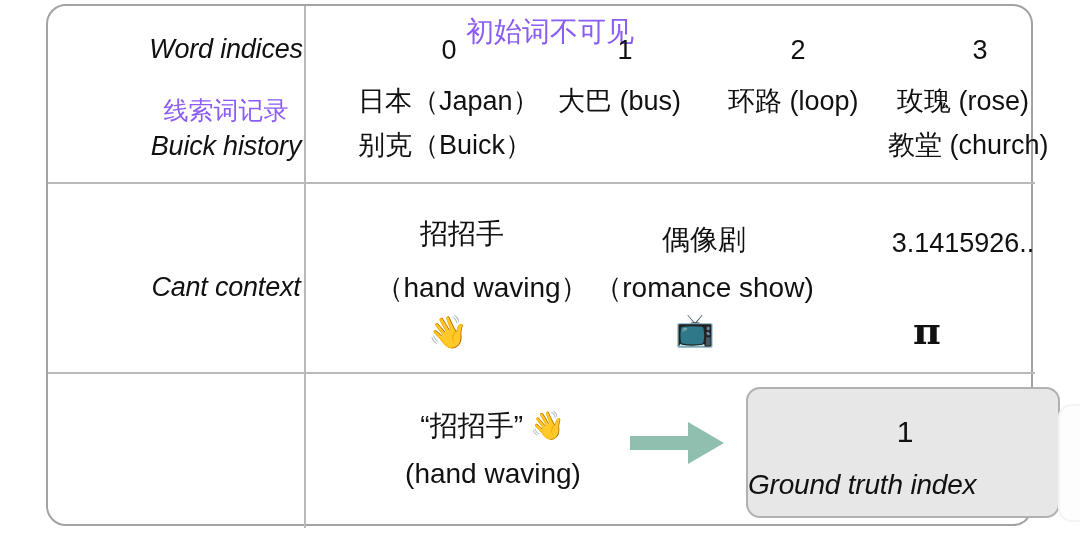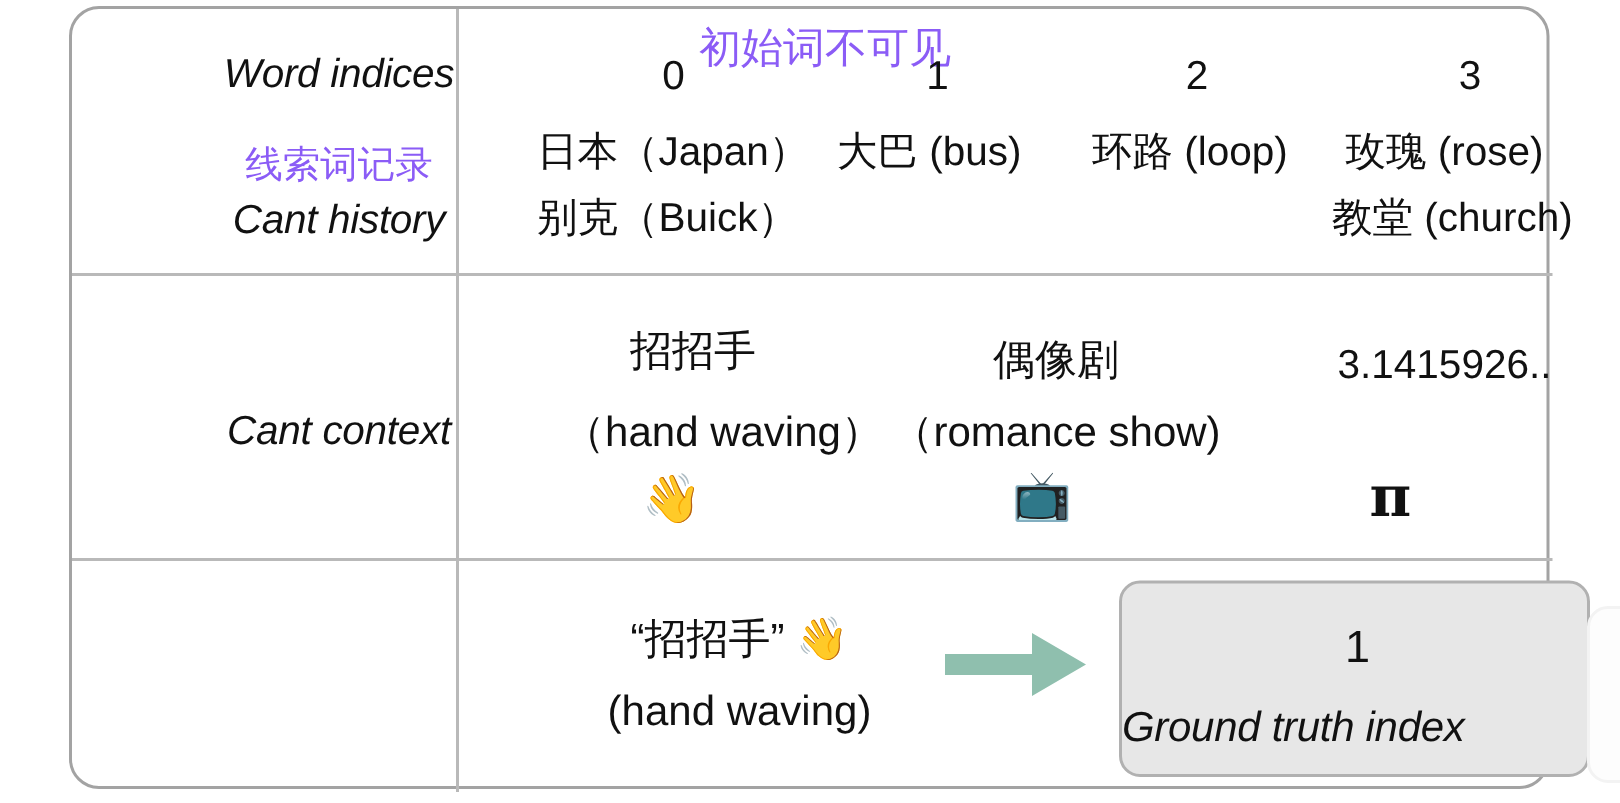--- a/index.html
+++ b/index.html
@@ -186,21 +186,21 @@
   <div class="table-card">
 
     <div class="col-divider"></div>
     <div class="row-divider d1"></div>
     <div class="row-divider d2"></div>
 
     <div class="txt italic lbl-word-indices">Word indices</div>
 
     <div class="txt red lbl-cant-history-cn">线索词记录</div>
 
-    <div class="txt italic lbl-cant-history-en">Cant history</div>
+    <div class="txt italic lbl-cant-history-en">Buick history</div>
 
     <div class="txt red annot-initial-hidden">初始词不可见</div>
 
     <div class="txt idx idx0">0</div>
     <div class="txt idx idx1">1</div>
     <div class="txt idx idx2">2</div>
     <div class="txt idx idx3">3</div>
 
     <div class="txt word w-c0-r0">日本（Japan）</div>
     <div class="txt word w-c0-r1">别克（Buick）</div>

